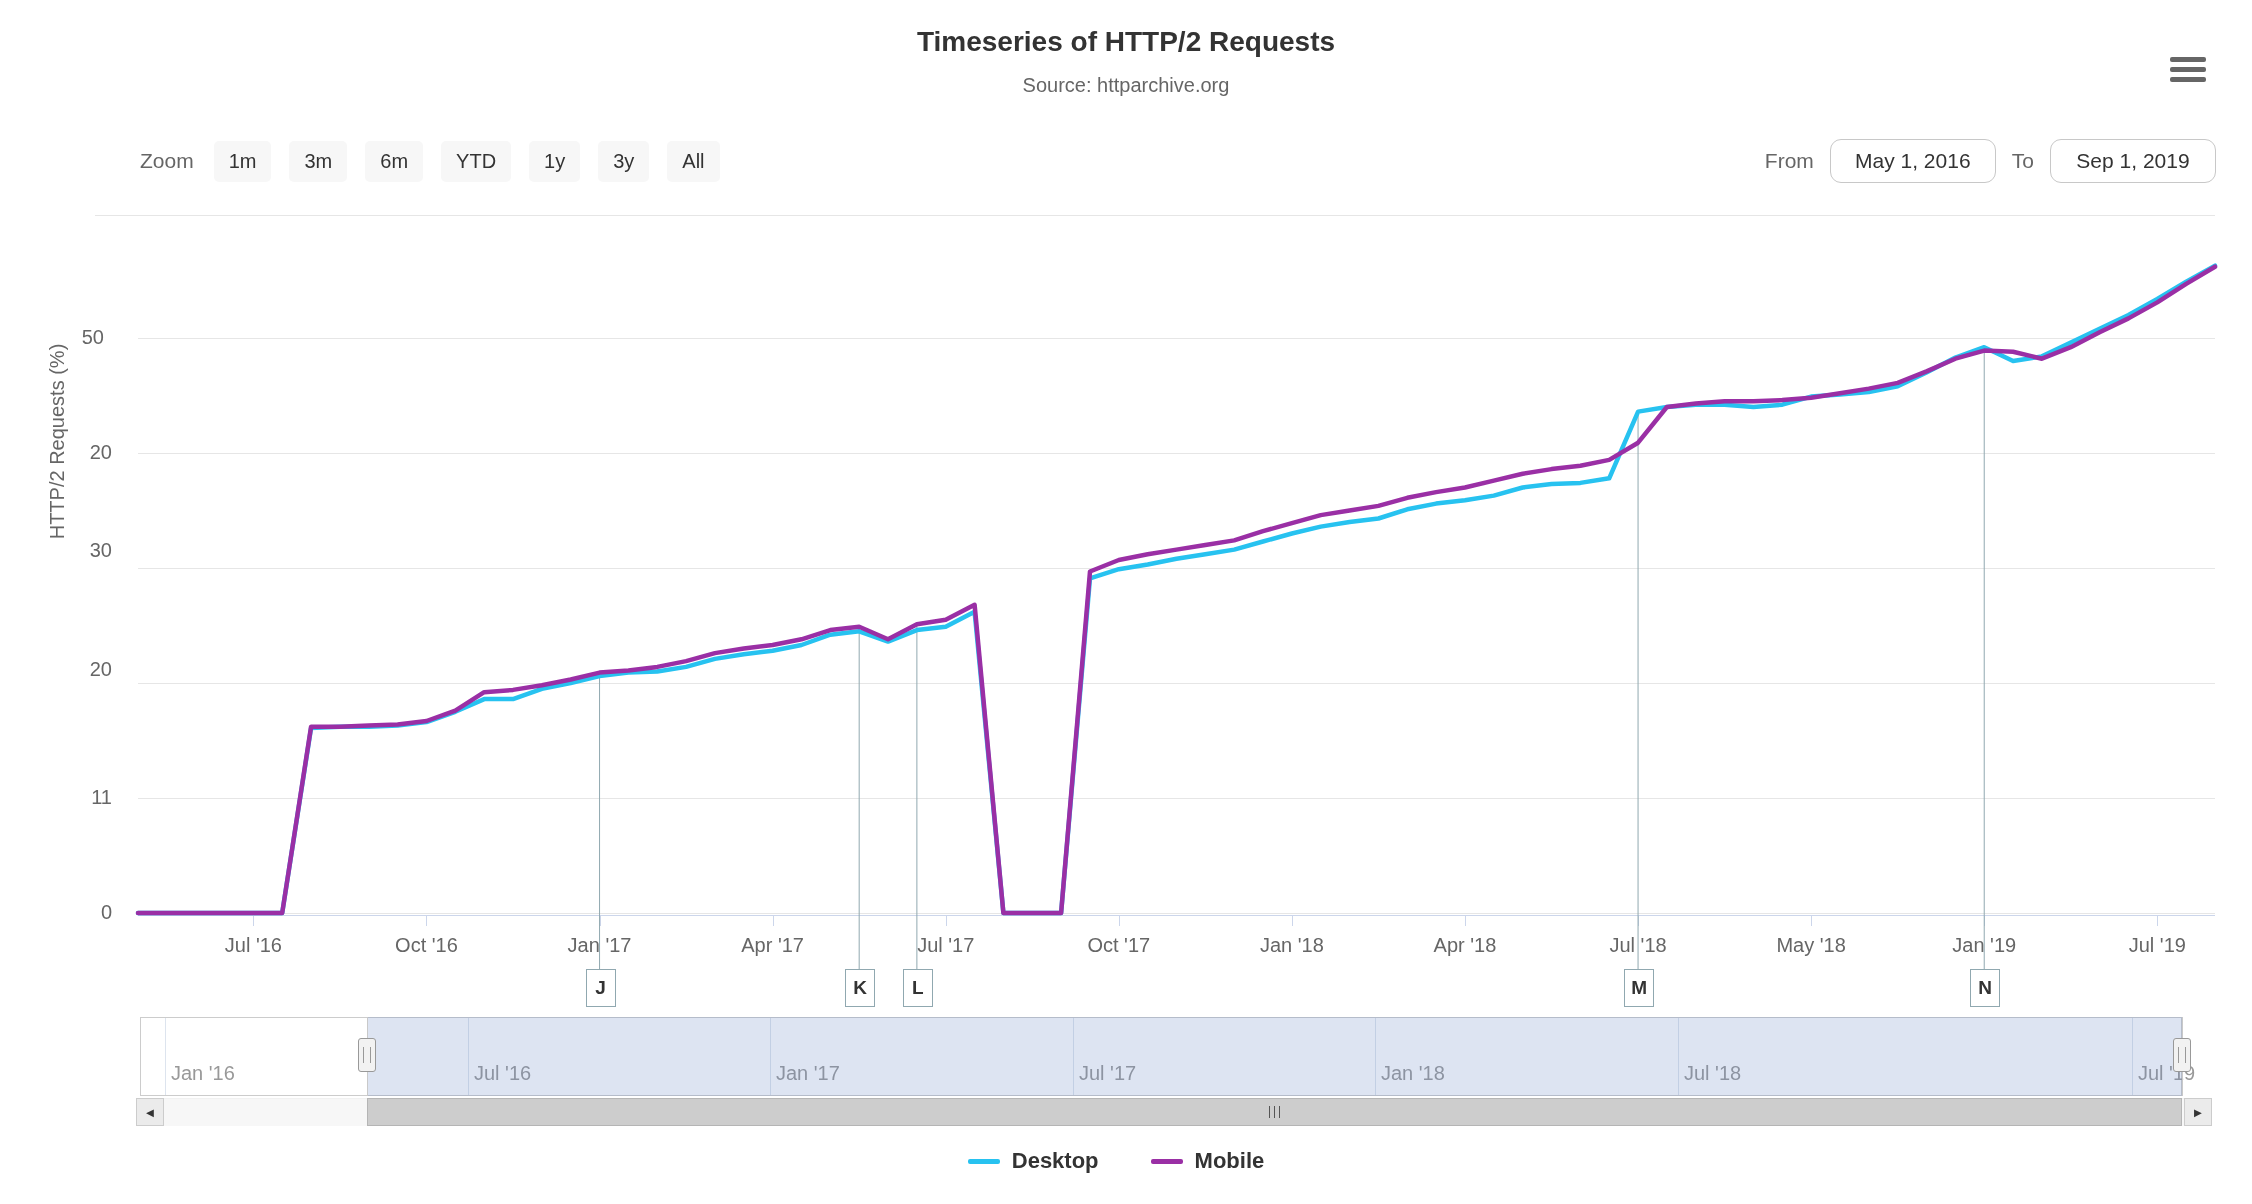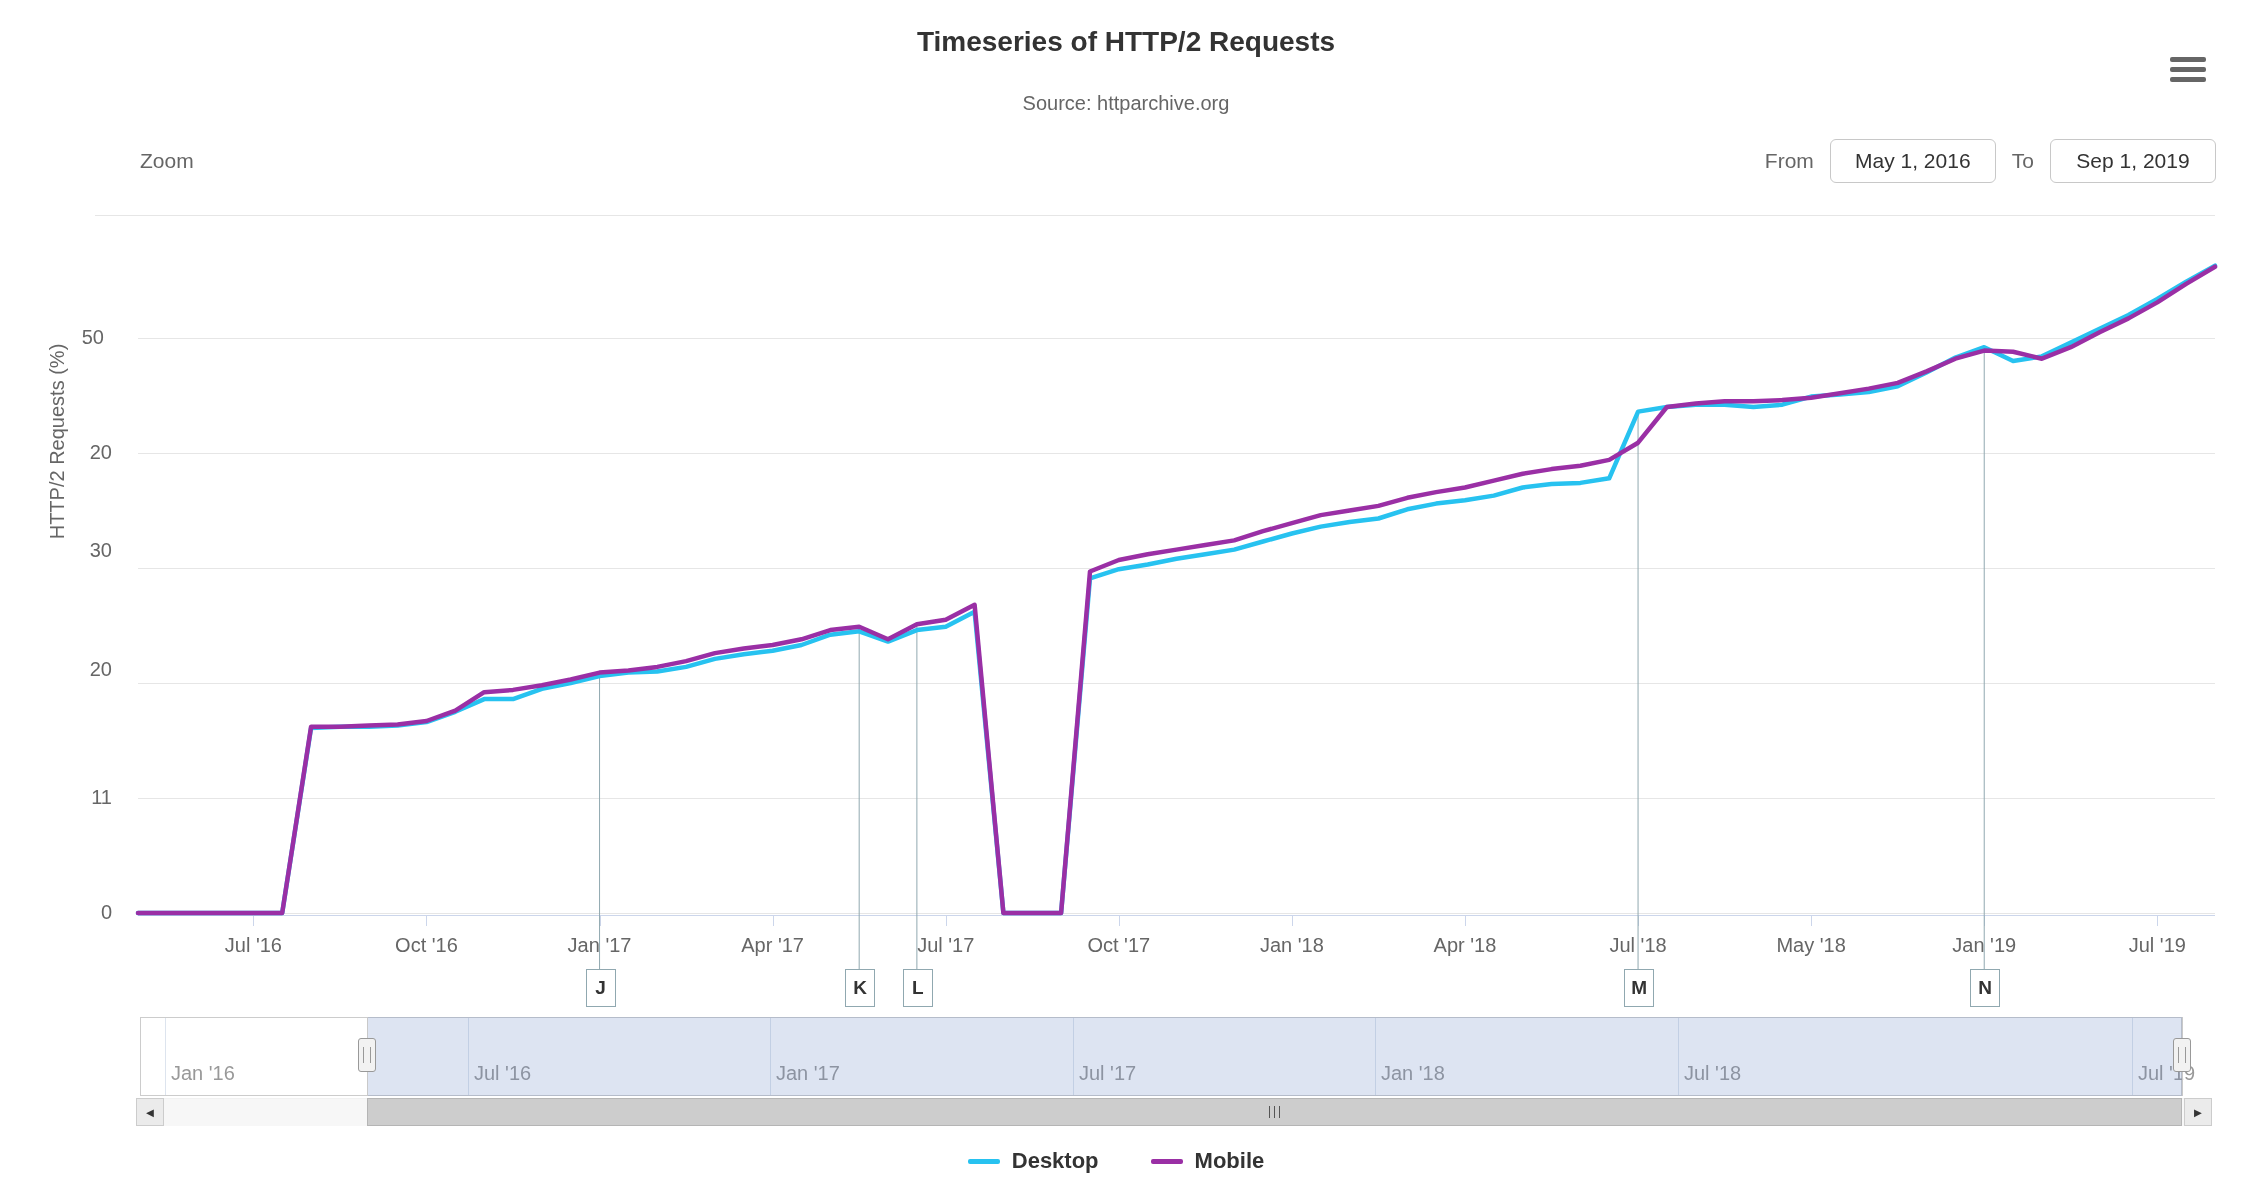--- a/index.html
+++ b/index.html
@@ -1,32 +1,32 @@
 <!DOCTYPE html>
 <html><head>
 <meta charset="utf-8">
 <style>
   html,body{margin:0;padding:0;background:#ffffff;}
   body{width:2252px;height:1204px;position:relative;overflow:hidden;
        font-family:"Liberation Sans","DejaVu Sans",sans-serif;color:#333;}
   .abs{position:absolute;}
   
   #title{top:26px;left:0;width:2252px;text-align:center;font-size:28px;font-weight:600;color:#333;}
-  #subtitle{top:92px;left:0;width:2252px;text-align:center;font-size:20px;color:#666;}
+  #subtitle{top:74px;left:0;width:2252px;text-align:center;font-size:20px;color:#666;}
   #menu-btn{top:48px;left:2166px;width:46px;height:42px;background:none;border:none;cursor:pointer;padding:4px;}
   #menu-btn .bar{display:block;width:36px;height:5px;background:#666;border-radius:2px;margin:5px 0;}
   
   #rs{top:138px;left:140px;width:2076px;height:46px;display:flex;align-items:center;}
   #zoom-label{font-size:21px;color:#666;margin-right:20px;}
   .zoom-btn{font-family:inherit;font-size:20px;color:#333;background:#f7f7f7;border:none;border-radius:5px;
             padding:9px 15px;margin-right:18px;cursor:pointer;}
   #rs-right{margin-left:auto;display:flex;align-items:center;}
   .rs-lab{font-size:21px;color:#666;margin:0 16px;}
   .date-input{width:160px;height:40px;border:1px solid #c8c8c8;background:#fff;font-family:inherit;
-              font-size:21px;color:#333;text-align:center;border-radius:6px;}
+              font-size:21px;color:#333;text-align:center;border-radius:11px;}
   
   #plot-top-border{top:215px;left:95px;width:2120px;height:1px;background:#e6e6e6;}
   .gridline{height:1px;background:#e6e6e6;left:138px;width:2077px;}
   .ylab{width:100px;text-align:right;font-size:20px;color:#666;}
   #y-title{top:430px;left:-78px;width:270px;text-align:center;font-size:20px;color:#666;
            transform:rotate(-90deg);transform-origin:center center;}
   .xtick{width:1px;height:10px;background:#ccd6eb;top:916px;}
   .xlab{top:934px;width:140px;text-align:center;font-size:20px;color:#666;}
   #x-axis-line{top:915px;left:138px;width:2077px;height:1px;background:#ccd6eb;}
   #series-svg{top:0;left:0;pointer-events:none;}
@@ -62,20 +62,21 @@
 <div class="abs" id="title">Timeseries of HTTP/2 Requests</div>
 <div class="abs" id="subtitle">Source: httparchive.org</div>
 <button class="abs" id="menu-btn">
   <span class="hamburger">
     <span class="bar"></span><span class="bar"></span><span class="bar"></span>
   </span>
 </button>
 
 <div class="abs" id="rs">
   <span id="zoom-label">Zoom</span>
+  <span id="zoom-buttons"><button class="zoom-btn">1m</button><button class="zoom-btn">3m</button><button class="zoom-btn">6m</button><button class="zoom-btn">YTD</button><button class="zoom-btn">1y</button><button class="zoom-btn">3y</button><button class="zoom-btn">All</button></span>
   <span id="rs-right">
     <span class="rs-lab">From</span>
     <input class="date-input" value="May 1, 2016" style="">
     <span class="rs-lab">To</span>
     <input class="date-input" value="Sep 1, 2019" style="">
   </span>
 </div>
 
 <div class="abs" id="plot-top-border"></div>
 <div id="plot-layer">

